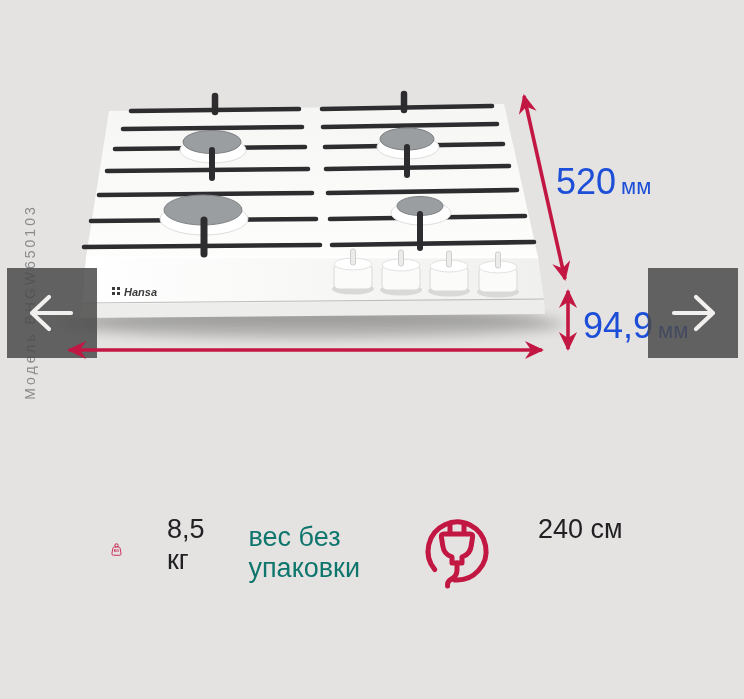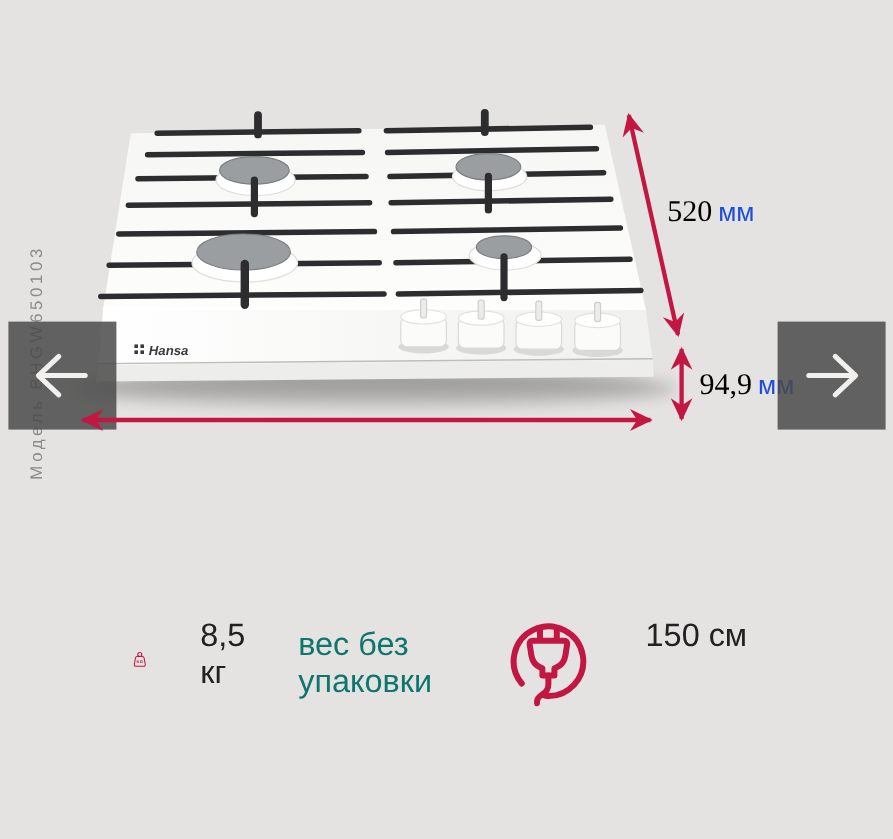--- a/index.html
+++ b/index.html
@@ -14,21 +14,21 @@
     position:absolute;left:30px;top:302px;
     transform:translate(-50%,-50%) rotate(-90deg);
     white-space:nowrap;
     font-size:14px;letter-spacing:3px;color:#8b8b8b;
   }
   
   .layer{position:absolute;left:0;top:0;width:744px;height:699px;}
   .arrows{pointer-events:none;}
   
   .dim{position:absolute;line-height:1;white-space:nowrap;}
-  .dim .val{font-size:25px;color:#000000;font-family:Liberation Serif, serif;}
+  .dim .val{font-size:36px;color:#1d4ed8;}
   .dim .unit{font-size:22px;color:#1d4ed8;margin-left:5px;}
   .dim-depth{left:556px;top:164px;}
   .dim-height{left:583px;top:308px;}
   .dim-width{left:234px;top:362px;width:150px;text-align:center;}
   
   .nav{
     position:absolute;top:268px;width:90px;height:90px;
     background:rgba(74,74,74,0.85);
     border:none;padding:0;margin:0;cursor:pointer;display:block;
   }
@@ -180,21 +180,21 @@
   <div class="spec spec-cord">
     <svg class="spec-icon" width="74" height="80" viewBox="0 0 74 80">
       <g fill="none" stroke="#c31743" stroke-width="5" stroke-linecap="round" stroke-linejoin="round">
         <path d="M14.8,59.6 A 29,29 0 1 1 34.5,69.9"></path>
         <line x1="30" y1="15" x2="30" y2="24"></line>
         <line x1="44" y1="15" x2="44" y2="24"></line>
         <path d="M24,24 L50,24 Q53,24 52.6,27 L51.2,36 Q50,44 43,46.5 L42,47 L42,53 L32,53 L32,47 L31,46.5 Q24,44 22.8,36 L21.4,27 Q21,24 24,24 Z" fill="#e4e3e1"></path>
         <path d="M37,53 L37,60 Q37,66 31.5,69 Q27,71.5 27.5,76"></path>
       </g>
     </svg>
-    <div class="spec-value">150 см</div>
+    <div class="spec-value">240 см</div>
   </div>
 
   <button class="nav prev">
     <svg viewBox="0 0 90 90">
       <g fill="none" stroke="#f1f0ef" stroke-width="4.2" stroke-linecap="round" stroke-linejoin="round">
         <line x1="64" y1="45" x2="26" y2="45"></line>
         <polyline points="42,29 25,45 42,61"></polyline>
       </g>
     </svg>
   </button>

